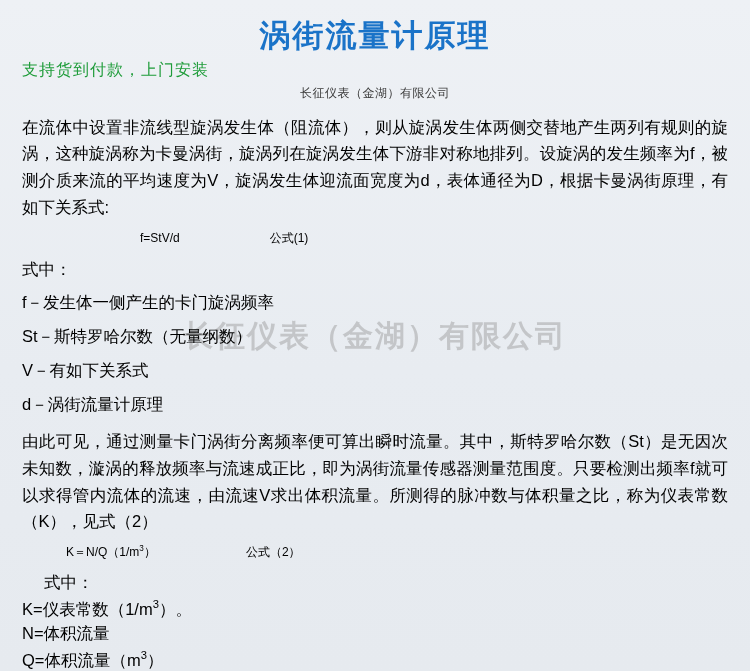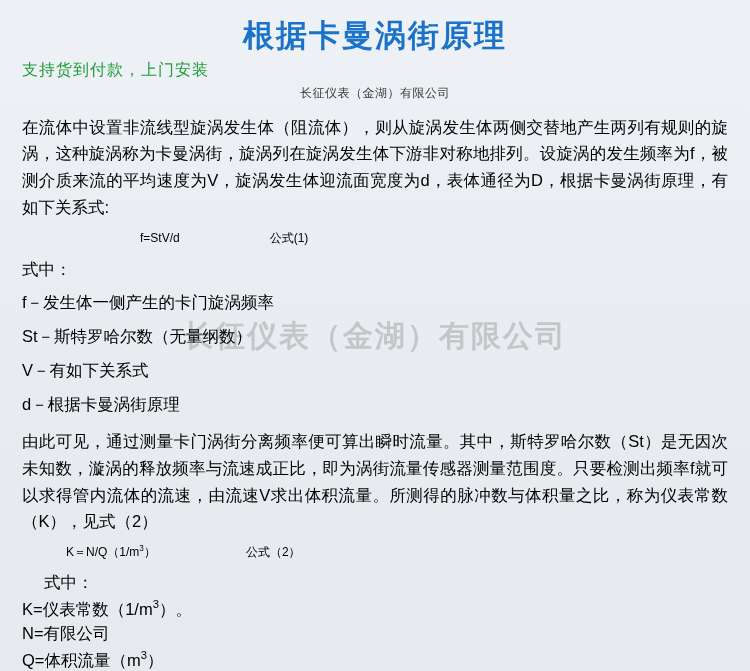--- a/index.html
+++ b/index.html
@@ -92,41 +92,41 @@
 </style>
 </head>
 <body>
 
 <div class="page">
 
   <div class="watermark">长征仪表（金湖）有限公司</div>
 
   <div class="content">
 
-    <div class="title">根据卡曼涡街原理</div>
+    <div class="title">涡街流量计原理</div>
     <div class="subtitle">支持货到付款，上门安装</div>
     <div class="company">长征仪表（金湖）有限公司</div>
 
     <p class="para">在流体中设置非流线型旋涡发生体（阻流体），则从旋涡发生体两侧交替地产生两列有规则的旋涡，这种旋涡称为卡曼涡街，旋涡列在旋涡发生体下游非对称地排列。设旋涡的发生频率为f，被测介质来流的平均速度为V，旋涡发生体迎流面宽度为d，表体通径为D，根据卡曼涡街原理，有如下关系式:</p>
 
     <div class="formula formula-1"><span>f=StV/d</span><span class="gap-label"></span><span>公式(1)</span></div>
 
     <div class="line">式中：</div>
 
     <div class="line">f－发生体一侧产生的卡门旋涡频率</div>
     <div class="line">St－斯特罗哈尔数（无量纲数）</div>
     <div class="line">V－有如下关系式</div>
-    <div class="line">d－根据卡曼涡街原理</div>
+    <div class="line">d－涡街流量计原理</div>
 
     <p class="para">由此可见，通过测量卡门涡街分离频率便可算出瞬时流量。其中，斯特罗哈尔数（St）是无因次未知数，漩涡的释放频率与流速成正比，即为涡街流量传感器测量范围度。只要检测出频率f就可以求得管内流体的流速，由流速V求出体积流量。所测得的脉冲数与体积量之比，称为仪表常数（K），见式（2）</p>
 
     <div class="formula formula-2"><span>K＝N/Q</span><span>（1/m</span><sup>3</sup><span>）</span><span class="gap-label"></span><span>公式（2）</span></div>
 
     <div class="tight" style="padding-left:22px;">式中：</div>
 
     <div class="tight"><span>K=仪表常数（1/m</span><sup>3</sup><span>）。</span></div>
 
-    <div class="tight">N=有限公司</div>
+    <div class="tight">N=体积流量</div>
 
     <div class="tight"><span>Q=体积流量（m</span><sup>3</sup><span>）</span></div>
 
   </div>
 </div>
 
 </body></html>

